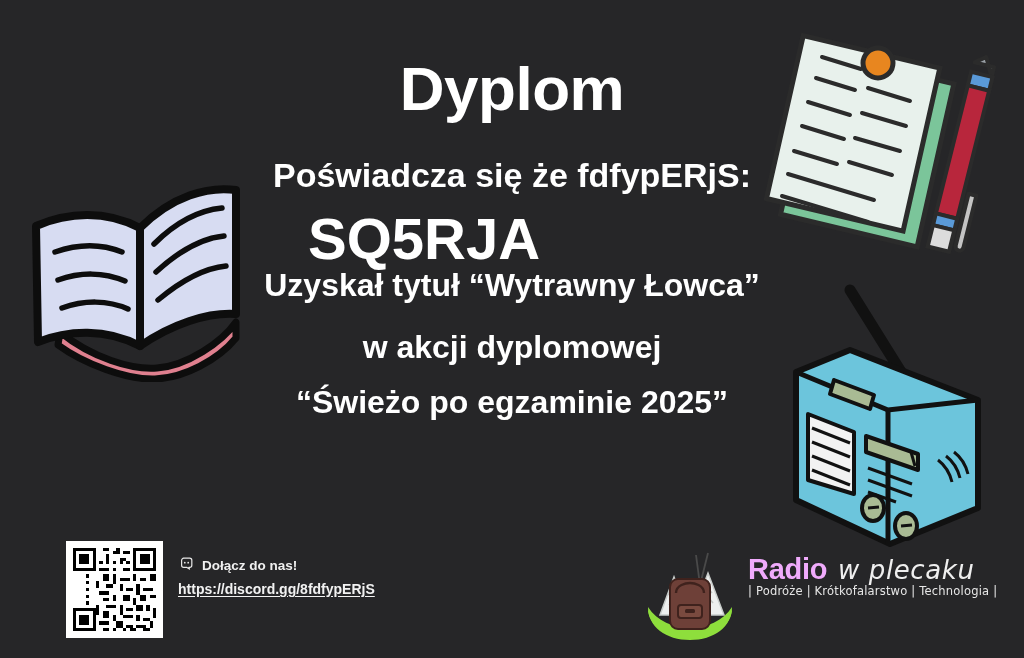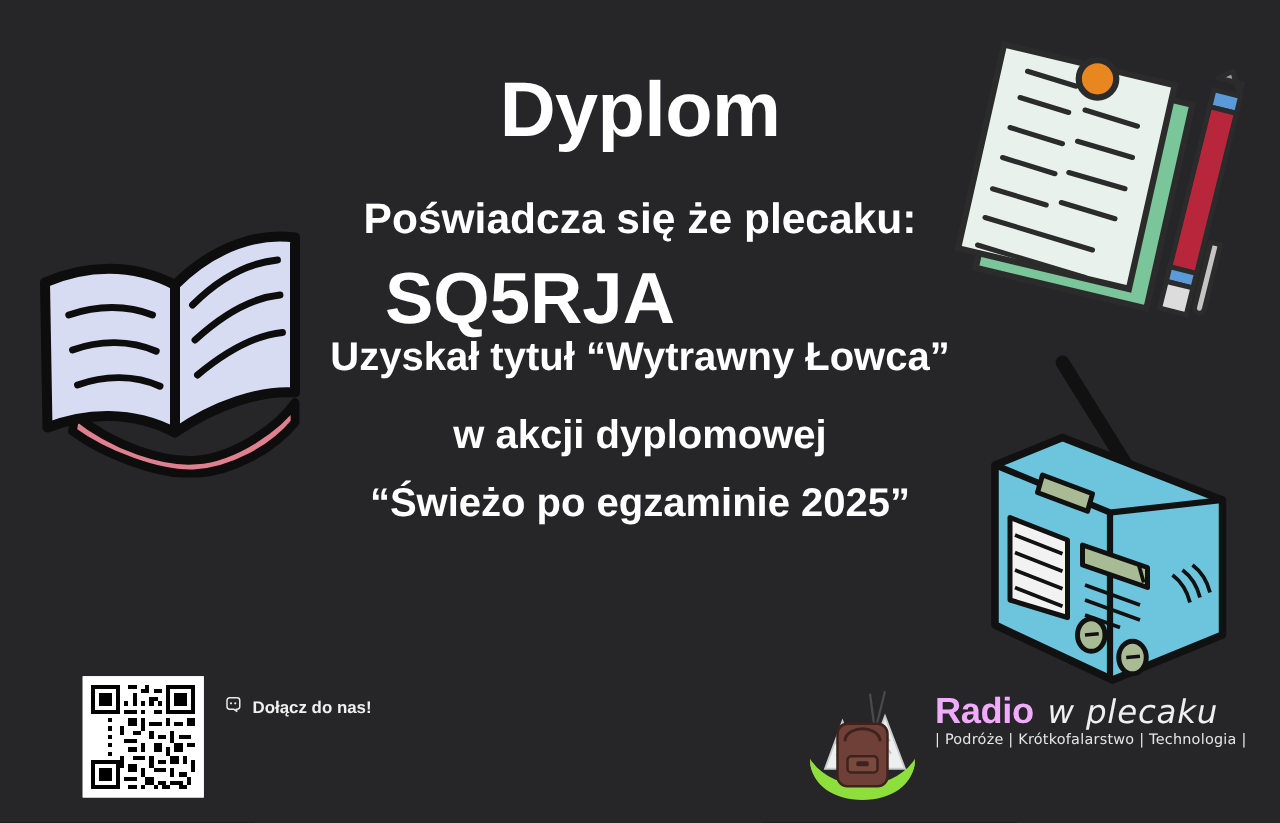--- a/index.html
+++ b/index.html
@@ -301,21 +301,21 @@
       <g stroke="#111111" stroke-width="3" fill="none">
         <path d="M160 192 C168 198 172 206 174 214"></path>
         <path d="M168 188 C176 194 180 202 182 210"></path>
         <path d="M176 184 C184 190 188 198 190 206"></path>
       </g>
     </svg>
   </div>
 
   <div class="text-stack">
     <div class="t-title">Dyplom</div>
-    <div class="t-sub">Poświadcza się że plecaku:</div>
+    <div class="t-sub">Poświadcza się że fdfypERjS:</div>
     <div class="t-call">SQ5RJA</div>
     <div class="t-line t-line1">Uzyskał tytuł “Wytrawny Łowca”</div>
     <div class="t-line t-line2">w akcji dyplomowej</div>
     <div class="t-line t-line3">“Świeżo po egzaminie 2025”</div>
   </div>
 
   <div class="qr-box">
     <svg viewBox="0 0 29 29" width="97" height="97" shape-rendering="crispEdges" aria-hidden="true">
       <rect width="29" height="29" fill="#ffffff"></rect>
       <g fill="#000000">
@@ -405,20 +405,21 @@
 
   <div class="discord-block">
     <div class="discord-row">
       <svg class="dc-icon" viewBox="0 0 24 24" aria-hidden="true">
         <path d="M7.5 4.5 h9 a3 3 0 0 1 3 3 v7 a3 3 0 0 1 -3 3 h-1.2 l0.9 2.4 -3.6 -2.4 h-4.5 a3 3 0 0 1 -3 -3 v-7 a3 3 0 0 1 3 -3 z" fill="none" stroke="#e8e8e8" stroke-width="1.7" stroke-linejoin="round"></path>
         <circle cx="9.6" cy="10.8" r="1.25" fill="#e8e8e8"></circle>
         <circle cx="14.4" cy="10.8" r="1.25" fill="#e8e8e8"></circle>
       </svg>
       <span class="dc-join">Dołącz do nas!</span>
     </div>
+    <a class="dc-url" href="#">https://discord.gg/8fdfypERjS</a>
   </div>
 
   <div class="brand">
     <div class="brand-mark">
       <svg viewBox="0 0 104 100" width="104" height="100" aria-hidden="true">
         <g>
           <path d="M22 72 L36 34 L50 72 Z" fill="#eef0ef" stroke="#c9cdcb" stroke-width="1.5"></path>
           <path d="M54 72 L70 30 L86 72 Z" fill="#eef0ef" stroke="#c9cdcb" stroke-width="1.5"></path>
           <g stroke="#c3c7c5" stroke-width="1.6" fill="none">
             <path d="M31 62 L36 56 L41 62"></path>

